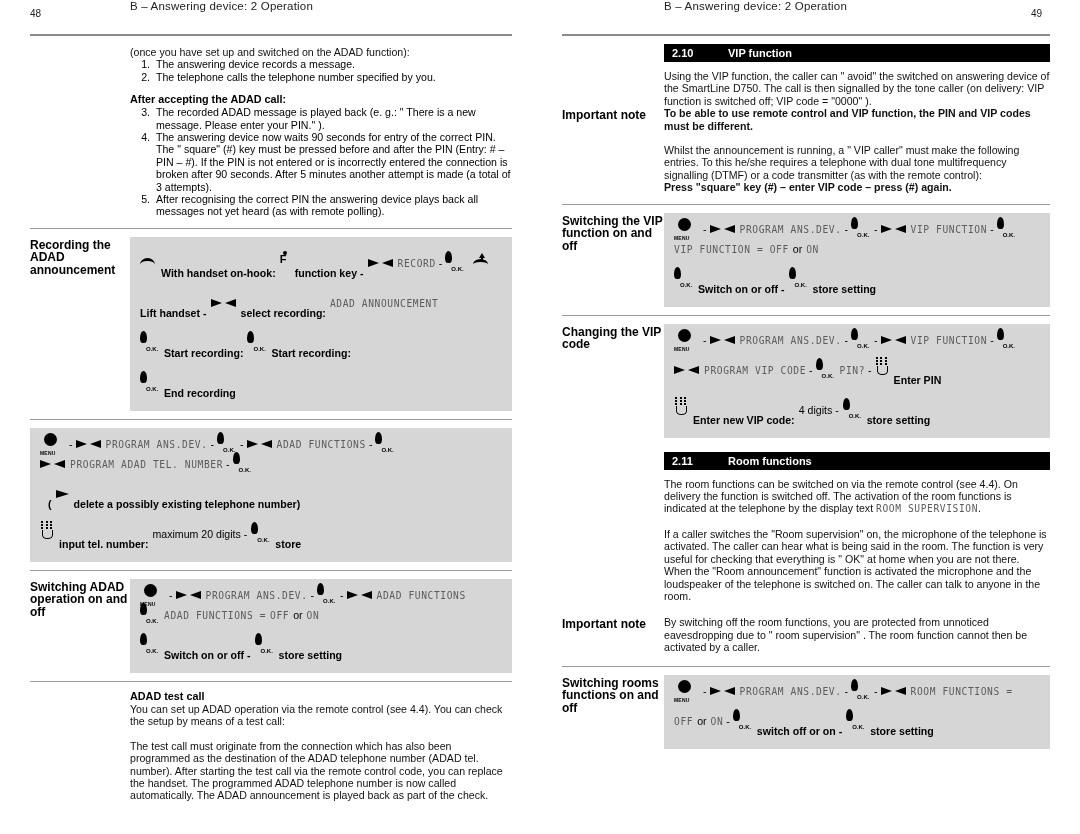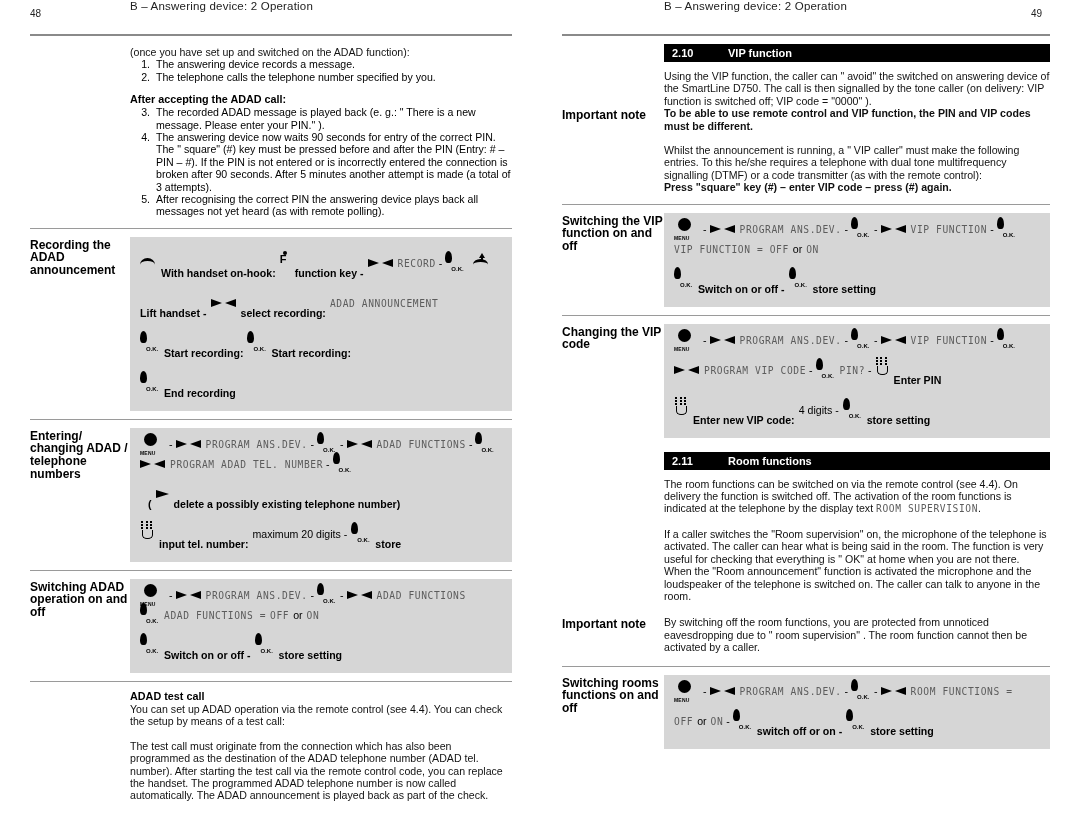--- a/index.html
+++ b/index.html
@@ -239,21 +239,20 @@
           <span class="sp"></span>
           <span class="pb">End recording</span>
         </div>
 
       </div>
     </div>
 
     <div class="rule-thin mt8"></div>
 
     <div class="block mt8">
-      <div class="gutter">Entering/ changing ADAD / telephone numbers</div>
       <div class="body greybox">
 
         <div class="pline">
           <span class="ico ico-menu">
               <span class="dot"></span>
               <span class="cap">MENU</span>
             </span>
           <span class="dash">-</span>
           <span class="ico ico-arrows">
               <span class="a a1"></span>

